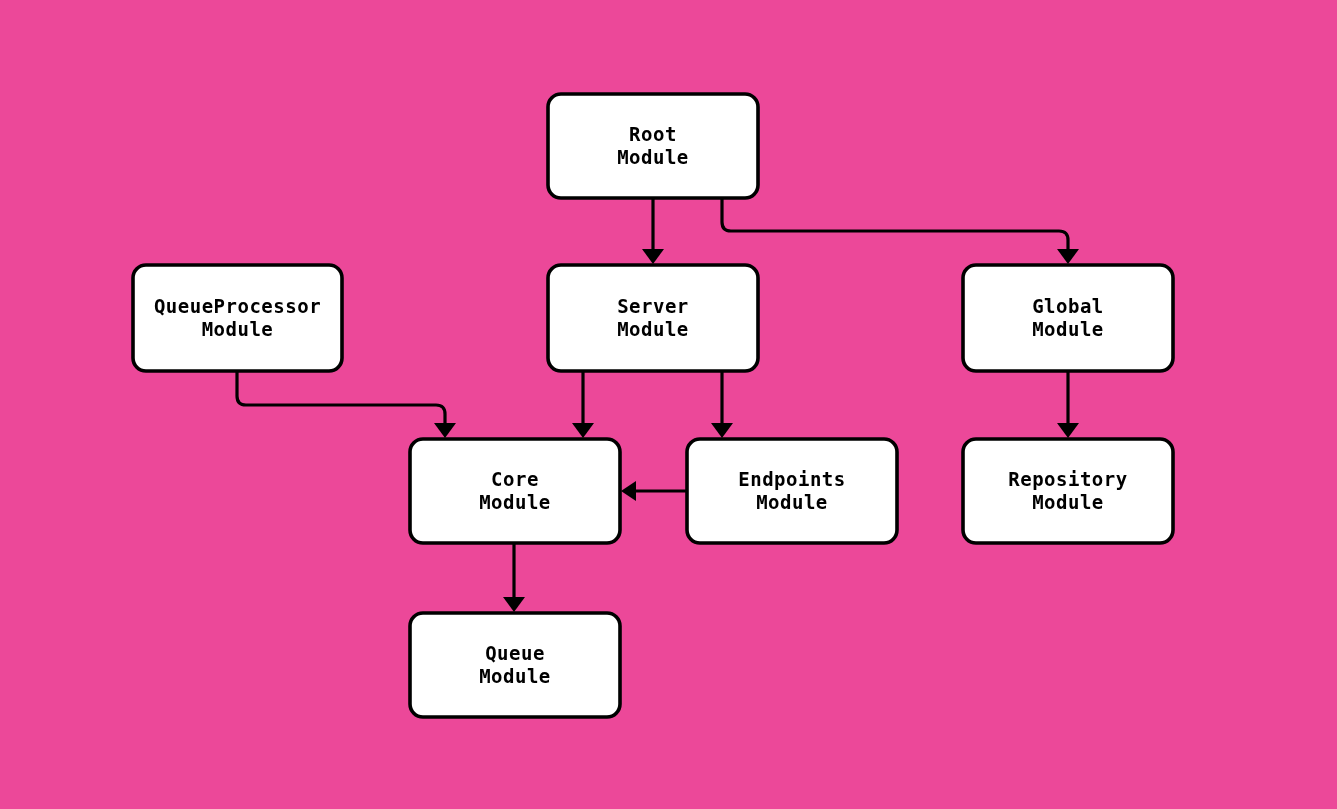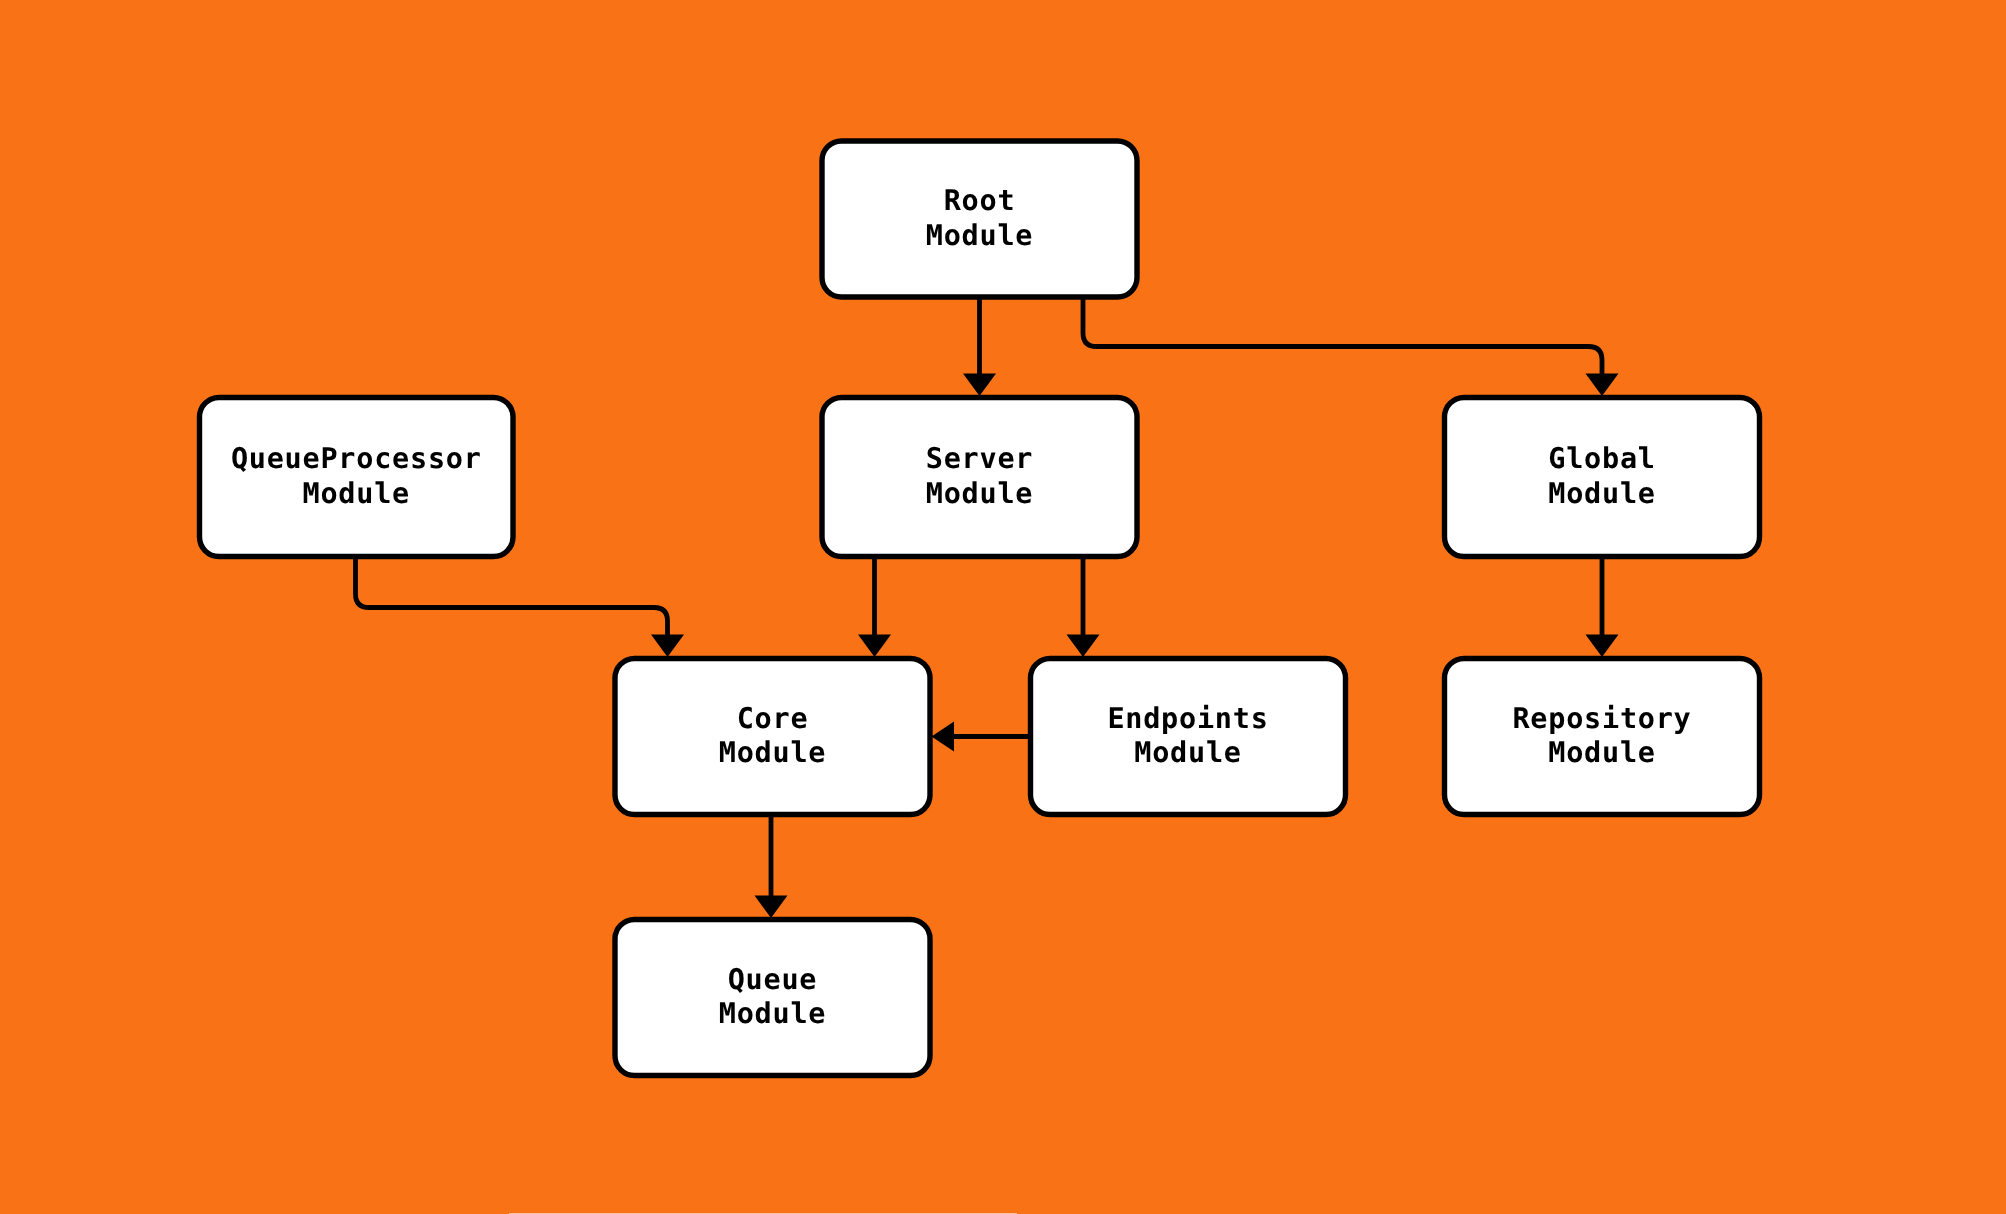--- a/index.html
+++ b/index.html
@@ -11,21 +11,21 @@
   body {
     width: 1337px;
     height: 809px;
     overflow: hidden;
     font-family: "DejaVu Sans Mono", "Liberation Mono", monospace;
   }
   #diagram-root {
     position: relative;
     width: 1337px;
     height: 809px;
-    background: #f97316;
+    background: #ec4899;
   }
   svg#diagram-canvas {
     display: block;
     width: 1337px;
     height: 809px;
   }
   .node-box {
     fill: #ffffff;
     stroke: #000000;
     stroke-width: 3.6;

